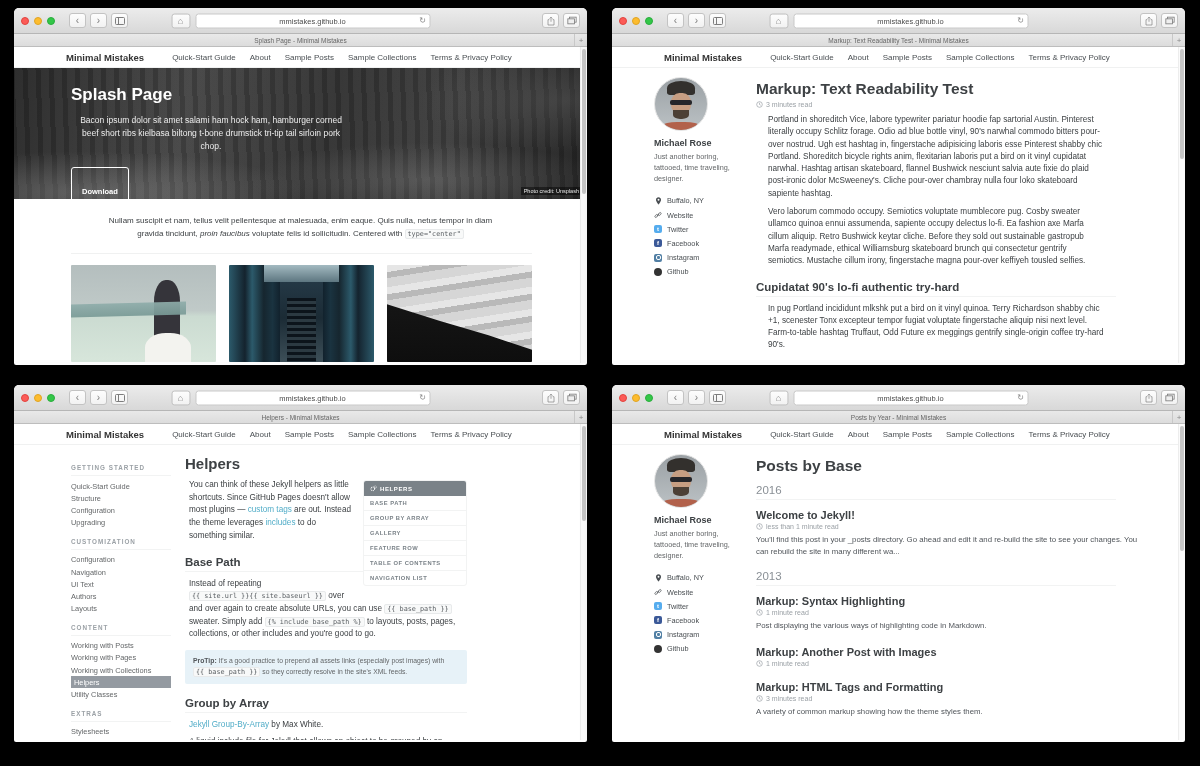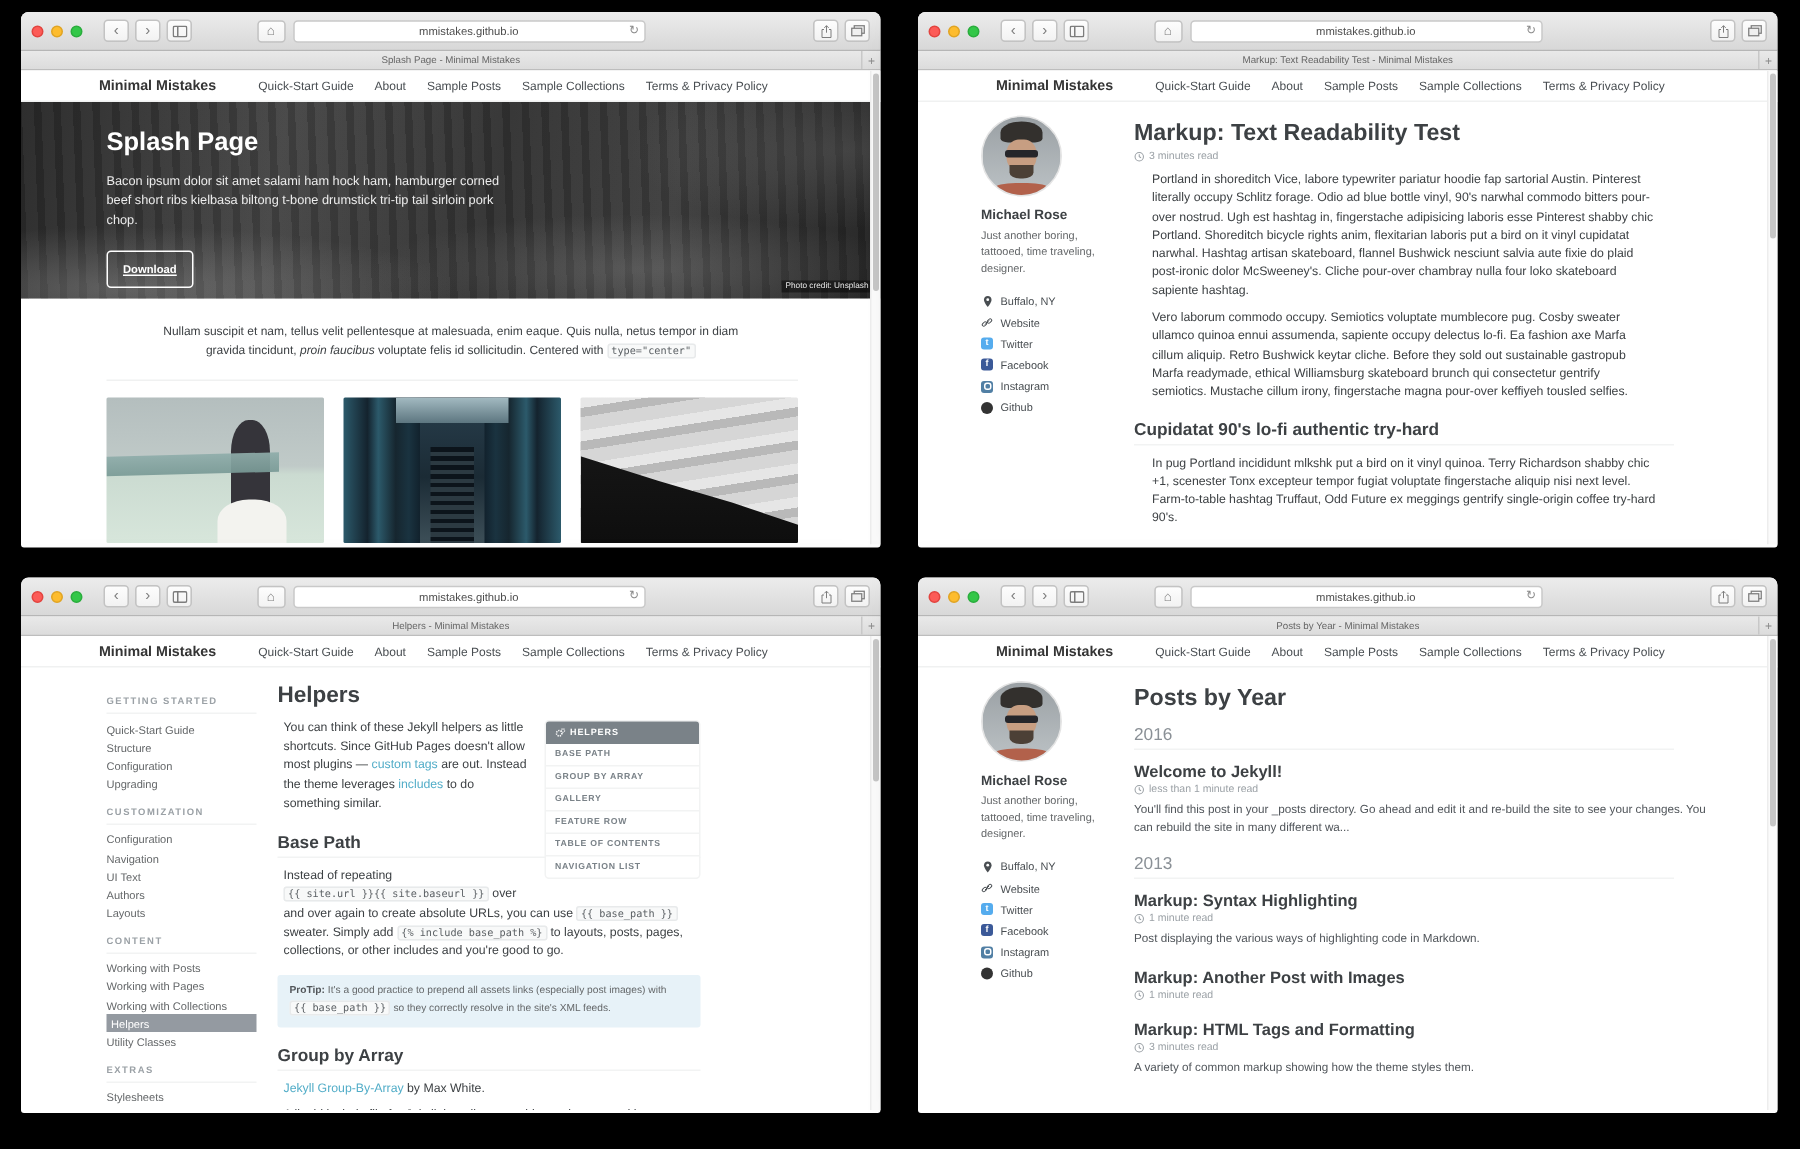--- a/index.html
+++ b/index.html
@@ -49,23 +49,23 @@
   
   .hero { height:131px; position:relative; overflow:hidden;
     background:
       radial-gradient(ellipse 55% 45% at 12% 95%, rgba(185,185,185,.30), transparent 70%),
       radial-gradient(ellipse 45% 40% at 72% 85%, rgba(170,170,170,.22), transparent 70%),
       radial-gradient(ellipse 35% 55% at 96% 25%, rgba(130,130,130,.25), transparent 72%),
       repeating-linear-gradient(88deg, rgba(0,0,0,.14) 0 5px, rgba(255,255,255,.02) 5px 13px),
       linear-gradient(100deg,#2a2a2a 0%,#474747 30%,#343434 55%,#404040 75%,#232323 100%); }
   .heroinner { padding:17px 0 0 57px; color:#fff; }
   .herotitle { font-size:17px; font-weight:bold; margin-bottom:9px; }
-  .heroexcerpt { font-size:8.5px; line-height:1.55; width:280px; color:#ececec; margin-bottom:13px; }
-  .btn-dl { display:inline-block; border:1px solid #fff; border-radius:3px; padding:7px 10px;
-    font-size:7.5px; font-weight:bold; color:#fff;text-decoration:underline; }
+  .heroexcerpt { font-size:8.5px; line-height:1.55; width:280px; color:#ececec; margin-bottom:13px;text-align:center; }
+  .btn-dl { display:inline-block; border:1px solid #fff; border-radius:3px; padding:19px 10px;
+    font-size:7.5px; font-weight:bold; color:#fff; }
   .credit { position:absolute; right:5px; bottom:4px; font-size:5.5px; color:#e8e8e8;
     background:rgba(0,0,0,.45); padding:1px 3px; }
   .introsec { padding:15px 92px 0; text-align:center; font-size:8px; color:#3d4144; line-height:1.65; }
   .rule { border:0; border-top:1px solid #f0f1f1; margin:13px 55px 0 57px; }
   .features { display:flex; gap:13px; padding:11px 55px 0 57px; }
   .fimg { width:148px; height:97px; position:relative; overflow:hidden; border-radius:1px; }
   .f1 { background:linear-gradient(180deg,#b4bebe 0%,#c0cac8 47%,#cbdbd1 53%,#d7e6db 100%); }
   .f1 .hair { position:absolute; top:15%; left:57%; width:18%; height:72%; background:#35343a;
     border-radius:45% 45% 25% 25% / 30% 30% 8% 8%; }
   .f1 .shirt { position:absolute; bottom:-3%; left:51%; width:32%; height:33%; background:#f3f3ef; border-radius:45% 45% 0 0; }
@@ -567,21 +567,21 @@
               <span class="ai ai-ig"></span>
               <span>Instagram</span>
             </li>
           <li>
               <span class="ai ai-gh"></span>
               <span>Github</span>
             </li>
         </ul>
       </div>
       <div class="artmain">
-        <div class="arttitle">Posts by Year</div>
+        <div class="arttitle">Posts by Base</div>
         <div class="yearhead">2016</div>
         <div>
           <div class="posttitle">Welcome to Jekyll!</div>
           <div class="meta">
               <svg width="7" height="7" viewBox="0 0 10 10">
                 <circle cx="5" cy="5" r="4" fill="none" stroke="#9ba1a6"></circle>
                 <path d="M5 2.6V5l1.7 1" fill="none" stroke="#9ba1a6"></path>
               </svg>
               <span>less than 1 minute read</span>
             </div>

